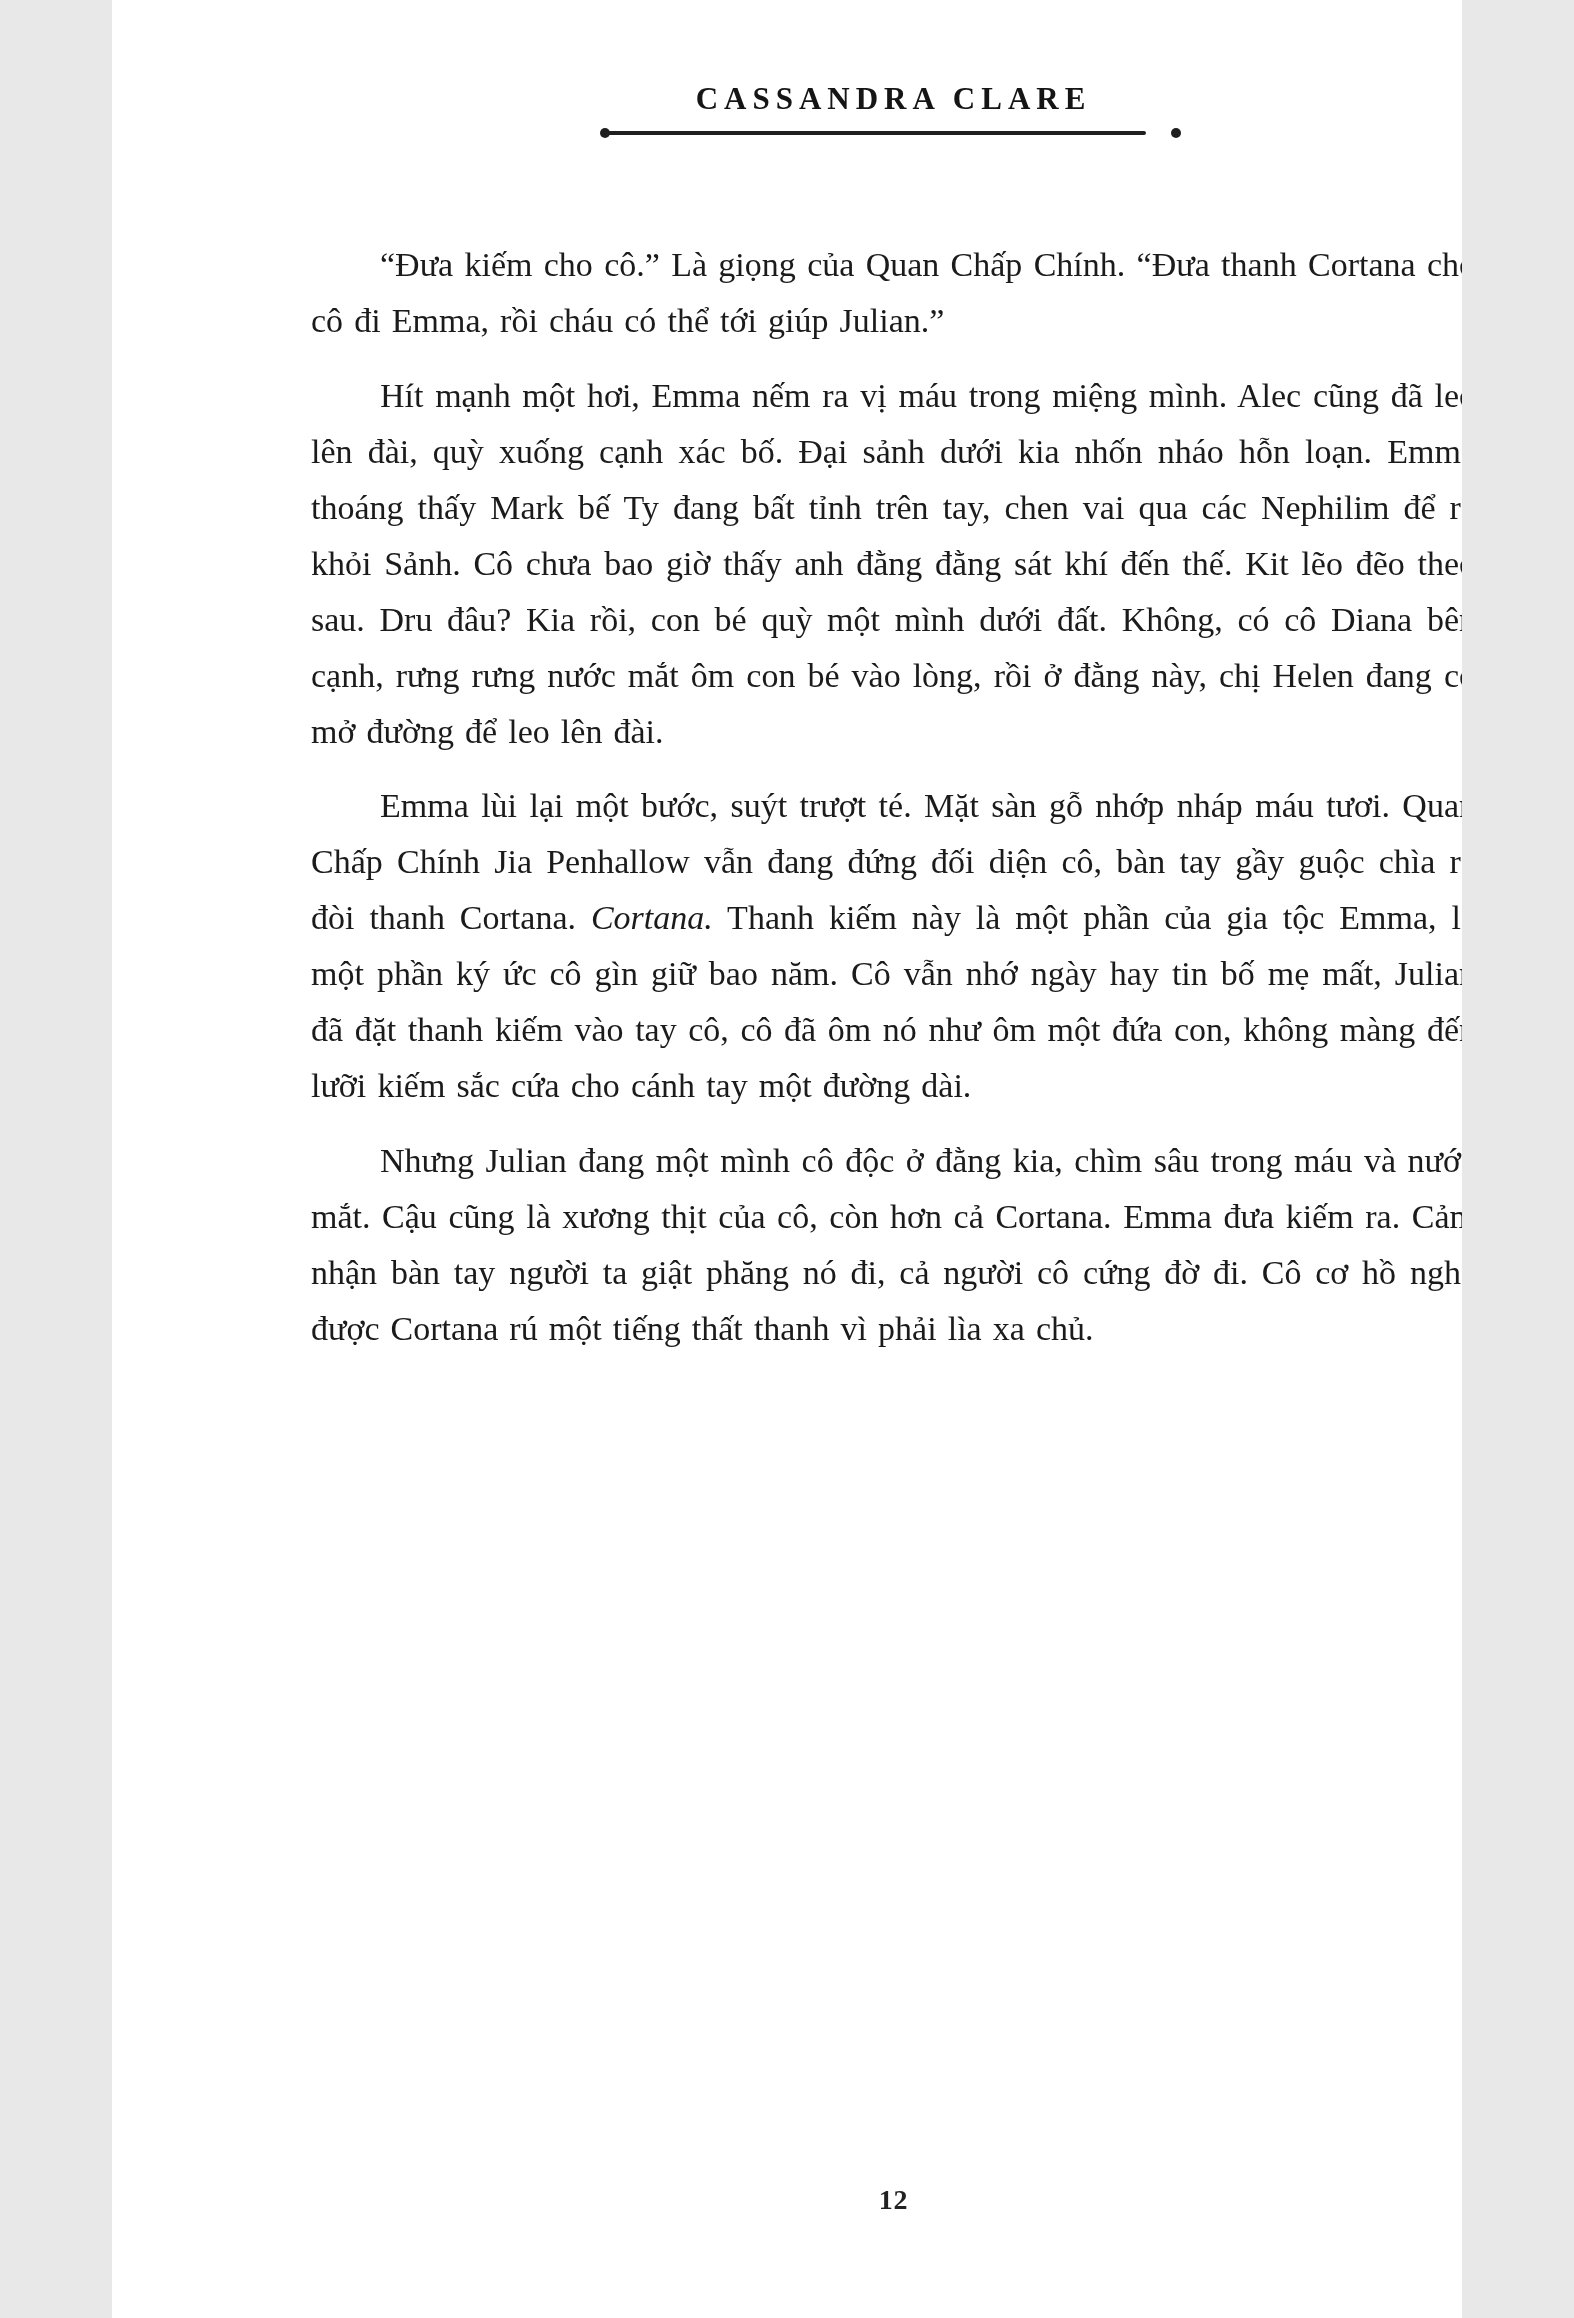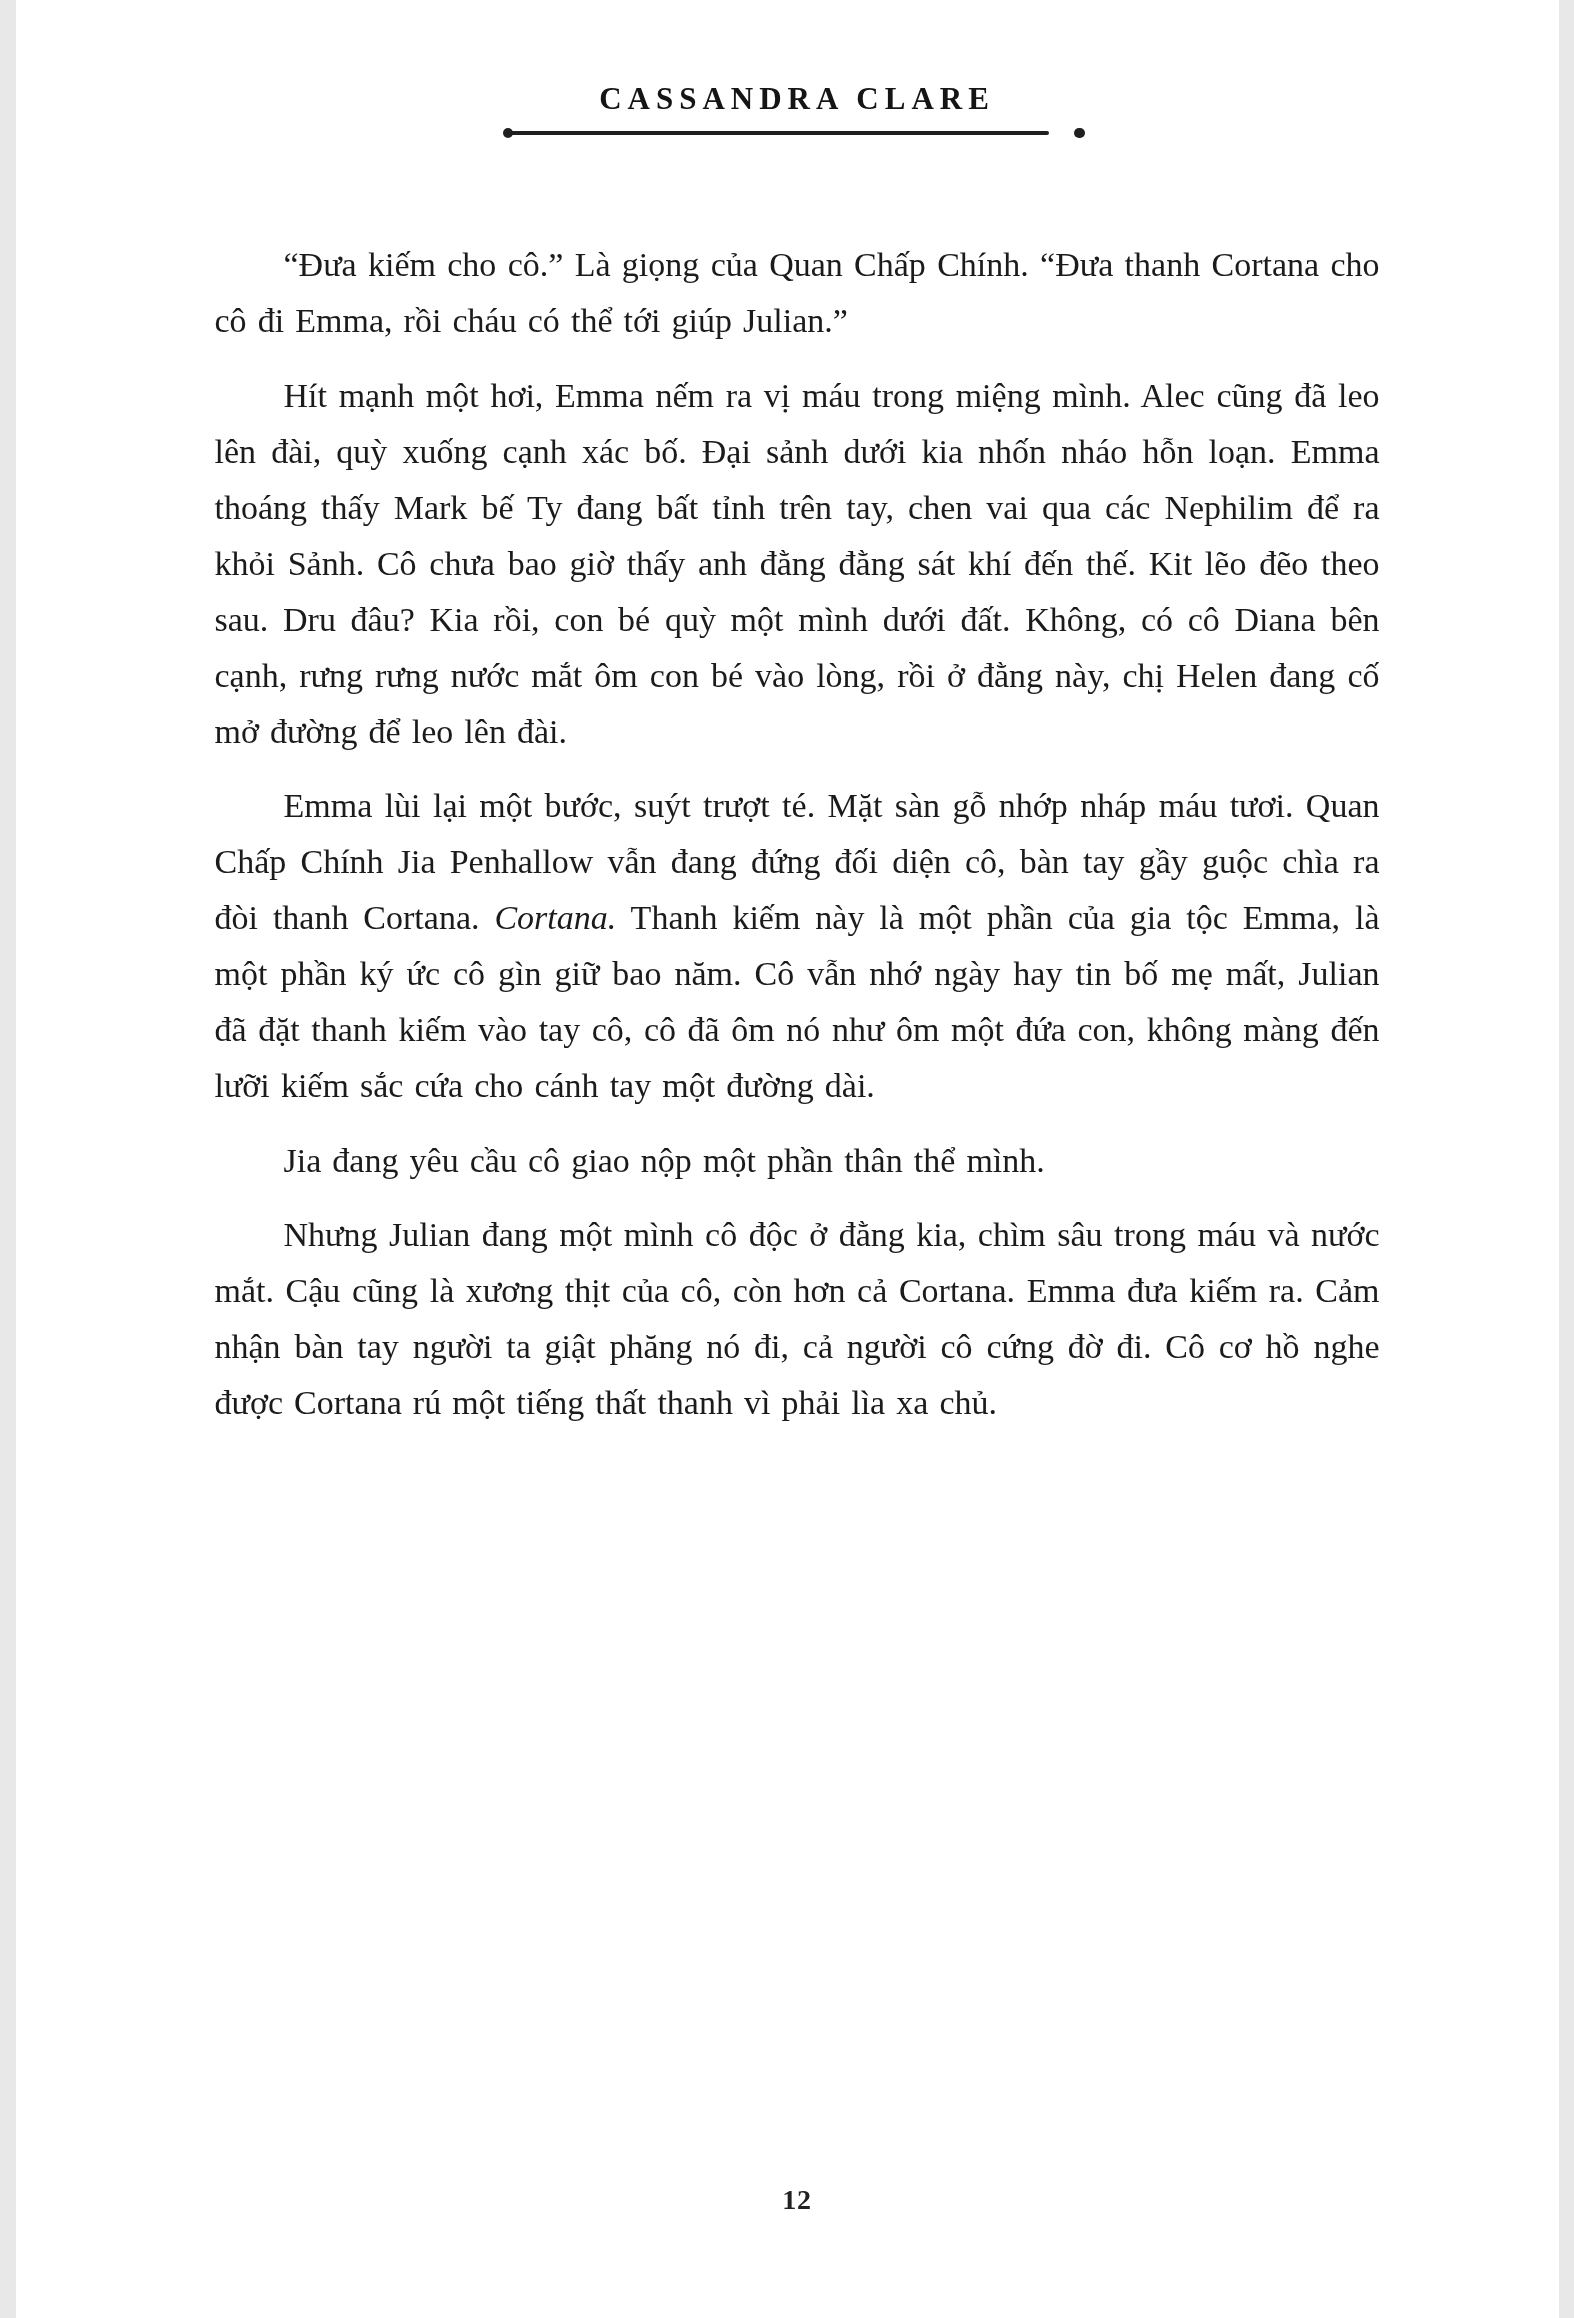--- a/index.html
+++ b/index.html
@@ -2,21 +2,21 @@
 <html style="font-size:10.6px"><head>
 <meta charset="utf-8">
 <style>
   html, body {
     margin: 0;
     padding: 0;
     background: #e8e8e8;
   }
   .page {
     position: relative;
-    width: 1543px;
+    width: 1350px;
     height: 2319px;
     margin: 0 auto;
     background: #ffffff;
     font-family: "Liberation Serif", "DejaVu Serif", serif;
     color: #1b1b1b;
     overflow: hidden;
   }
   .content-column {
     position: absolute;
     left: 199px;
@@ -118,21 +118,20 @@
         <span class="rule-line"></span>
         <span class="dot dot-right"></span>
       </div>
     </header>
 
     <main class="page-body">
 
         <p><span>“Đưa kiếm cho cô.” Là giọng của Quan Chấp Chính. “Đưa thanh Cortana cho cô đi Emma, rồi cháu có thể tới giúp Julian.”</span></p>
         <p><span>Hít mạnh một hơi, Emma nếm ra vị máu trong miệng mình. Alec cũng đã leo lên đài, quỳ xuống cạnh xác bố. Đại sảnh dưới kia nhốn nháo hỗn loạn. Emma thoáng thấy Mark bế Ty đang bất tỉnh trên tay, chen vai qua các Nephilim để ra khỏi Sảnh. Cô chưa bao giờ thấy anh đằng đằng sát khí đến thế. Kit lẽo đẽo theo sau. Dru đâu? Kia rồi, con bé quỳ một mình dưới đất. Không, có cô Diana bên cạnh, rưng rưng nước mắt ôm con bé vào lòng, rồi ở đằng này, chị Helen đang cố mở đường để leo lên đài.</span></p>
         <p><span>Emma lùi lại một bước, suýt trượt té. Mặt sàn gỗ nhớp nháp máu tươi. Quan Chấp Chính Jia Penhallow vẫn đang đứng đối diện cô, bàn tay gầy guộc chìa ra đòi thanh Cortana. </span><em>Cortana.</em><span> Thanh kiếm này là một phần của gia tộc Emma, là một phần ký ức cô gìn giữ bao năm. Cô vẫn nhớ ngày hay tin bố mẹ mất, Julian đã đặt thanh kiếm vào tay cô, cô đã ôm nó như ôm một đứa con, không màng đến lưỡi kiếm sắc cứa cho cánh tay một đường dài.</span></p>
-        <p><span>Jia đang yêu cầu cô giao nộp một phần thân thể mình.</span></p>
         <p><span>Nhưng Julian đang một mình cô độc ở đằng kia, chìm sâu trong máu và nước mắt. Cậu cũng là xương thịt của cô, còn hơn cả Cortana. Emma đưa kiếm ra. Cảm nhận bàn tay người ta giật phăng nó đi, cả người cô cứng đờ đi. Cô cơ hồ nghe được Cortana rú một tiếng thất thanh vì phải lìa xa chủ.</span></p>
       </main>
 
     <footer class="page-footer">
       <div class="page-number">12</div>
     </footer>
 
   </div>
 </div>
 

